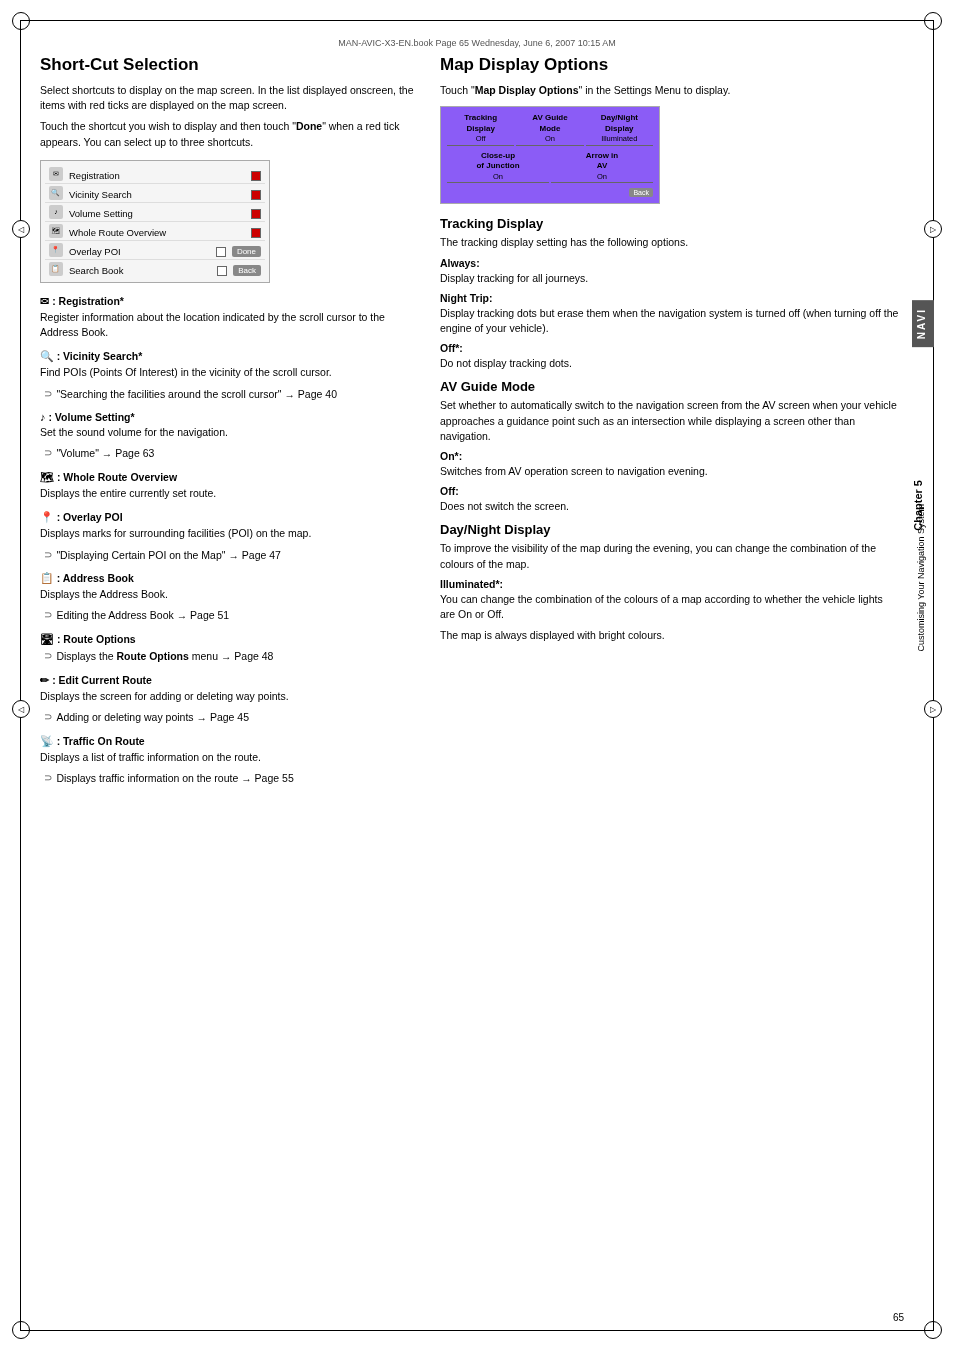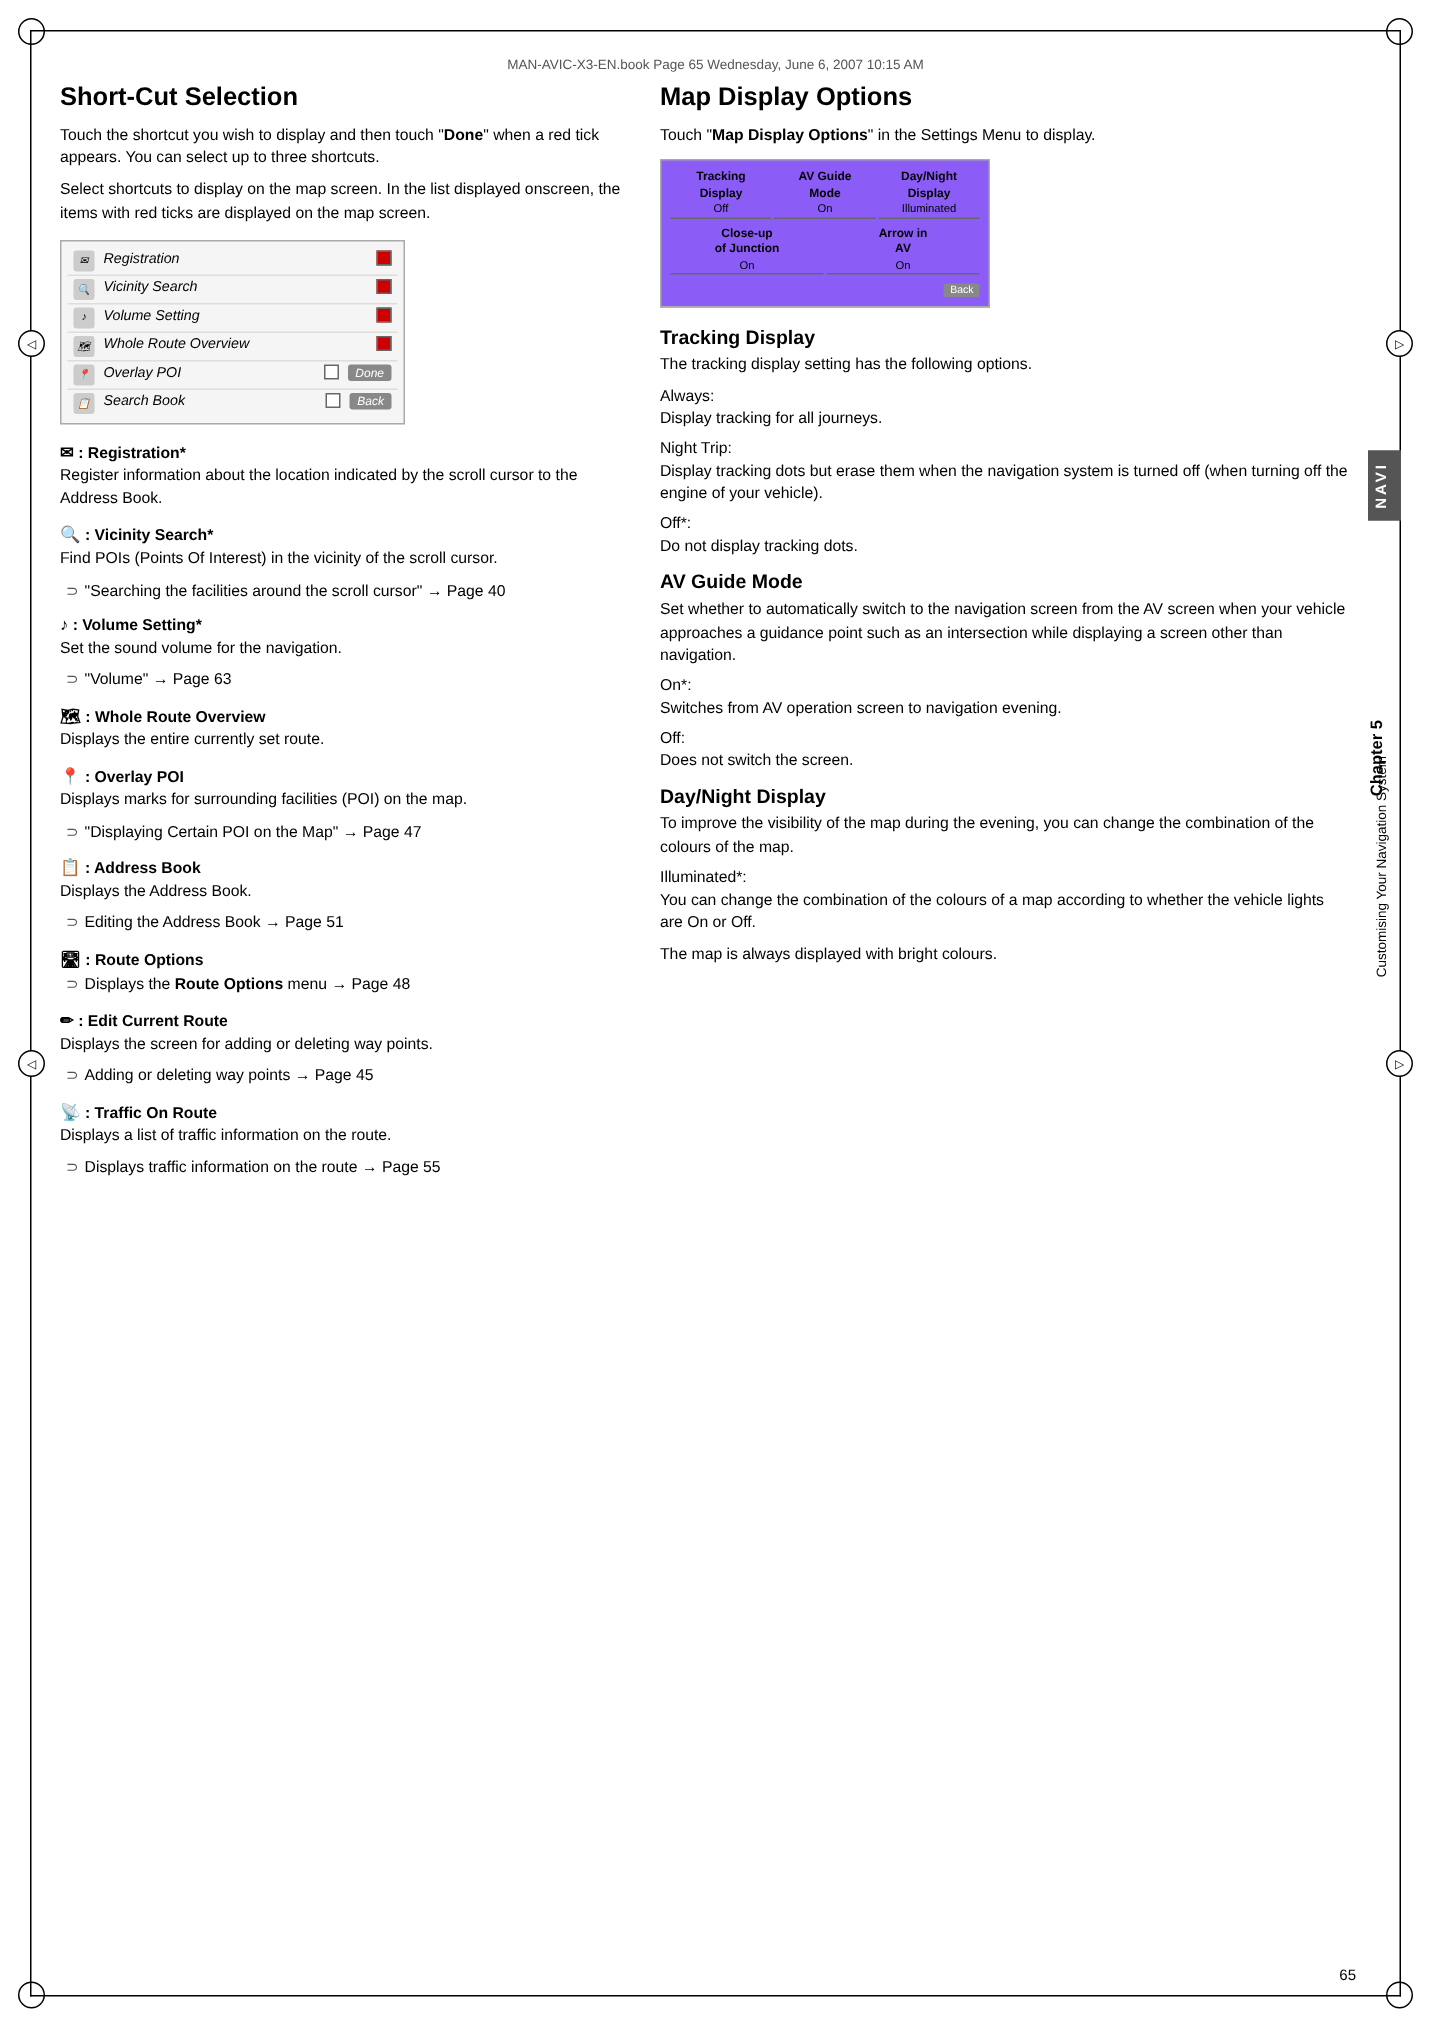--- a/index.html
+++ b/index.html
@@ -180,25 +180,24 @@
     .shortcut-menu {
       border: 1px solid #aaa;
       background: #f5f5f5;
       margin: 10px 0 12px 0;
       padding: 4px;
       width: 230px;
       font-size: 9.5px;
     }
     .shortcut-menu-row {
       display: flex;
-      align-items: flex-start;
+      align-items: flex-end;
       padding: 2px 4px;
       border-bottom: 1px solid #ddd;
       gap: 6px;
-      font-style: italic;
     }
     .shortcut-menu-row:last-child {
       border-bottom: none;
     }
     .shortcut-menu-icon {
       width: 14px;
       height: 14px;
       background: #ccc;
       border-radius: 2px;
       flex-shrink: 0;
@@ -308,21 +307,21 @@
       bottom: 28px;
       right: 50px;
       font-size: 10px;
     }
 
     
     b { font-weight: bold; }
 
     .tracking-section { margin-bottom: 8px; }
     .tracking-heading { font-size: 13px; font-weight: bold; margin-bottom: 4px; }
-    .tracking-sub { font-size: 10.5px; font-weight: normal; margin-top: 5px; margin-bottom: 2px; }
+    .tracking-sub { font-size: 10.5px; font-weight: bold; margin-top: 5px; margin-bottom: 2px; }
     .tracking-body { font-size: 10.5px; line-height: 1.45; }
 
   </style>
 </head>
 <body>
 
 <div class="page-container">
 
   <div class="top-border"></div>
   <div class="bottom-border"></div>
@@ -349,22 +348,22 @@
   <div class="chapter-num">
     <span style="font-size:11px; font-weight:bold;">Chapter 5</span>
   </div>
 
   <div class="content-area">
     <div class="two-col">
 
       <div class="col-left">
         <h1 class="section-title">Short-Cut Selection</h1>
 
+        <p>Select shortcuts to display on the map screen. In the list displayed onscreen, the items with red ticks are displayed on the map screen.</p>
         <p>Touch the shortcut you wish to display and then touch "<b>Done</b>" when a red tick appears. You can select up to three shortcuts.</p>
-        <p>Select shortcuts to display on the map screen. In the list displayed onscreen, the items with red ticks are displayed on the map screen.</p>
 
         <div class="shortcut-menu">
           <div class="shortcut-menu-row">
             <div class="shortcut-menu-icon">✉</div>
             <span class="shortcut-menu-label">Registration</span>
             <div class="shortcut-checkbox checked"></div>
           </div>
           <div class="shortcut-menu-row">
             <div class="shortcut-menu-icon">🔍</div>
             <span class="shortcut-menu-label">Vicinity Search</span>

